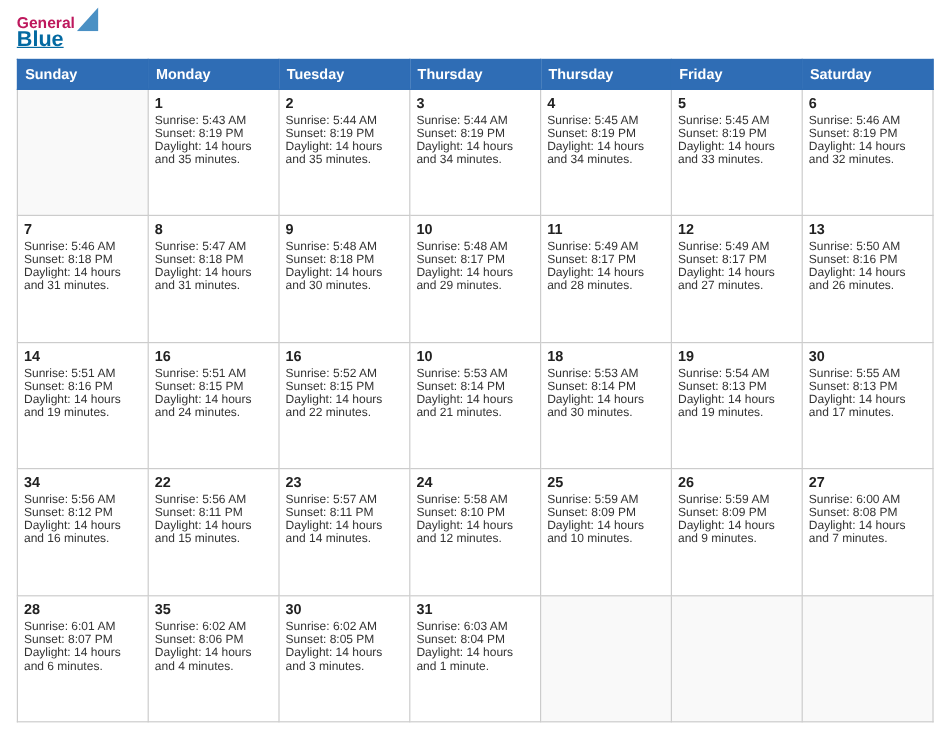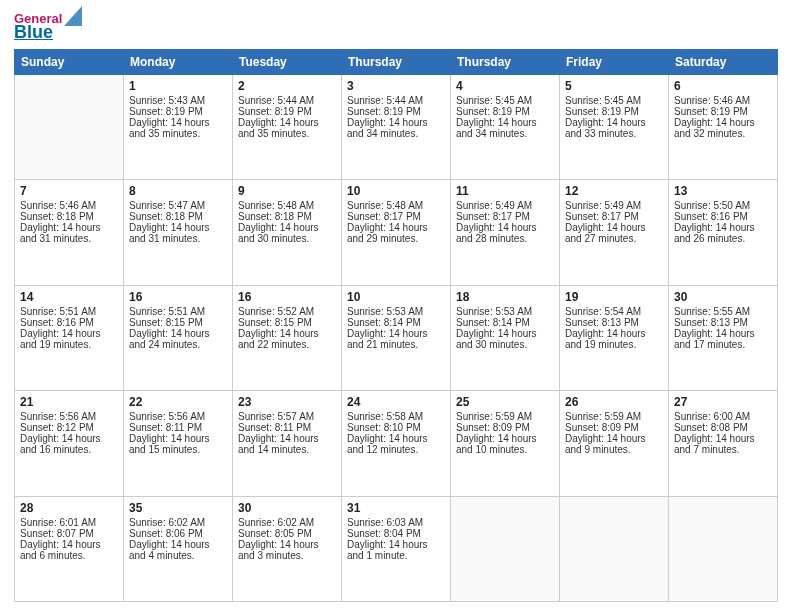--- a/index.html
+++ b/index.html
@@ -255,21 +255,21 @@
           <td>
             <span class="day-num">30</span>
             <div>Sunrise: 5:55 AM</div>
             <div>Sunset: 8:13 PM</div>
             <div>Daylight: 14 hours</div>
             <div>and 17 minutes.</div>
           </td>
         </tr>
         <tr>
           <td>
-            <span class="day-num">21</span>
+            <span class="day-num">34</span>
             <div>Sunrise: 5:56 AM</div>
             <div>Sunset: 8:12 PM</div>
             <div>Daylight: 14 hours</div>
             <div>and 16 minutes.</div>
           </td>
           <td>
             <span class="day-num">22</span>
             <div>Sunrise: 5:56 AM</div>
             <div>Sunset: 8:11 PM</div>
             <div>Daylight: 14 hours</div>

